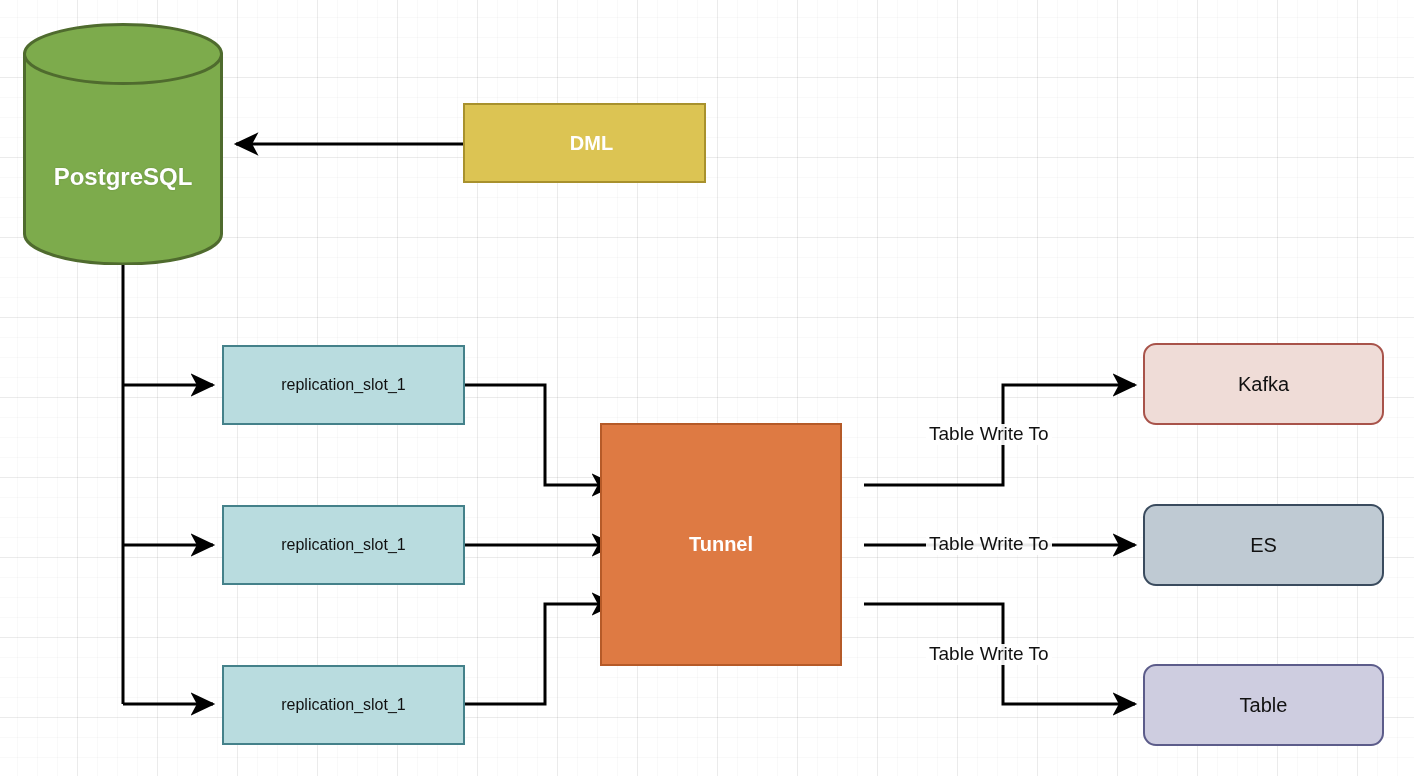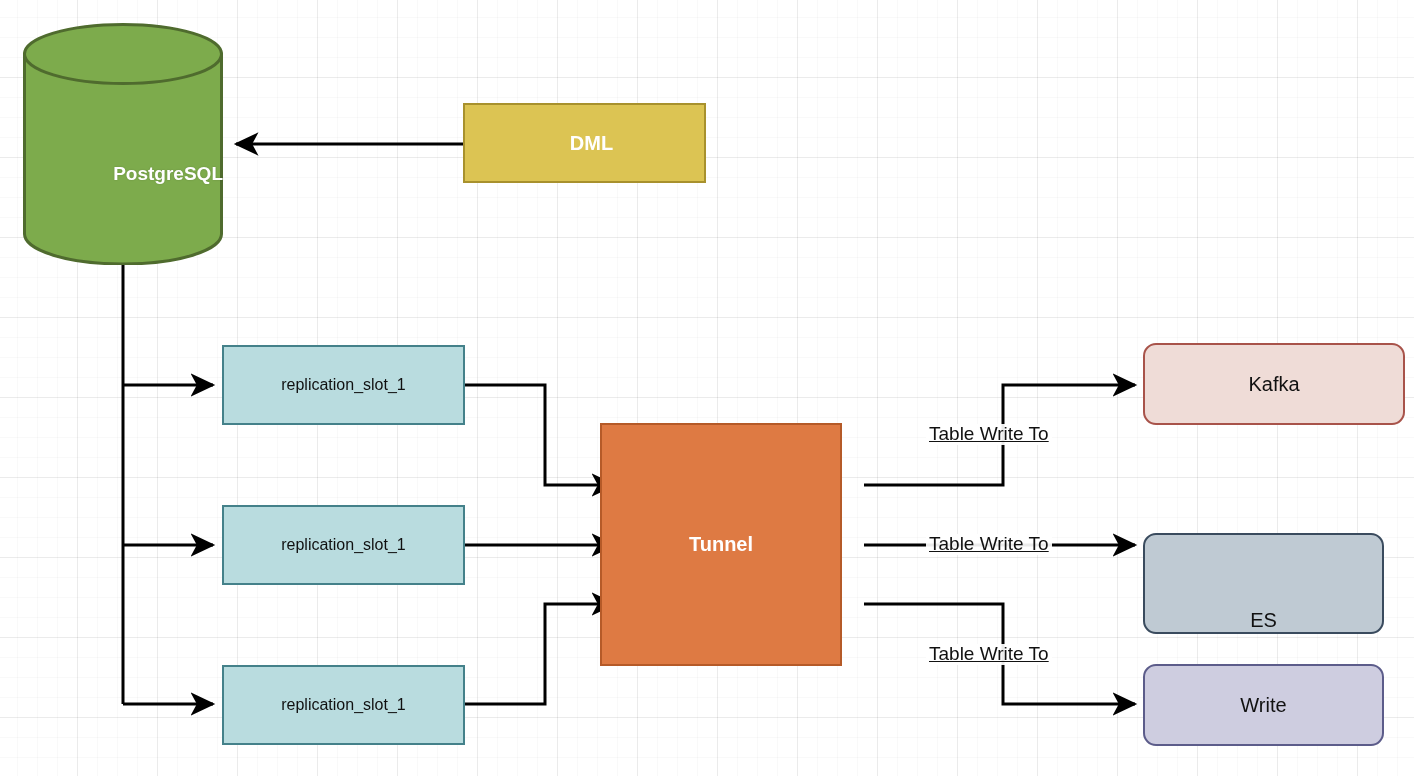--- a/index.html
+++ b/index.html
@@ -41,23 +41,23 @@
     white-space: nowrap;
   }
 
   
   .cyl-wrap { position: absolute; }
   .cyl-svg { position: absolute; left: 0; top: 0; }
   .cyl-text {
     position: absolute;
     left: 0;
     width: 100%;
-    text-align: right;
+    text-align: center;
     color: #ffffff;
-    font-size: 19px;
+    font-size: 24px;
     font-weight: bold;
     text-shadow: 0 0 2px rgba(0,0,0,0.18);
   }
 
   
   .rect {
     border-style: solid;
     border-width: 2px;
   }
   .rect .node-label { font-size: 19px; }
@@ -81,21 +81,20 @@
 
   
   .edge-label {
     position: absolute;
     font-size: 19px;
     color: #111111;
     white-space: nowrap;
     background: rgba(255,255,255,0.92);
     padding: 0 3px;
     line-height: 1.1;
-    text-decoration: underline;
   }
 </style>
 </head>
 <body>
 
 <div id="canvas">
 
   <svg id="edges" viewBox="0 0 1414 776" xmlns="http://www.w3.org/2000/svg">
     <defs>
       <marker id="arrow" viewBox="0 0 12 12" refX="10" refY="6" markerWidth="9" markerHeight="9" orient="auto-start-reverse">
@@ -150,30 +149,30 @@
   </div>
 
   <div class="node rect fill-slot" style="left:222px; top:665px; width:243px; height:80px;">
     <span class="node-label">replication_slot_1</span>
   </div>
 
   <div class="node rect fill-tunnel" style="left:600px; top:423px; width:242px; height:243px;">
     <span class="node-label">Tunnel</span>
   </div>
 
-  <div class="node rect rounded fill-kafka" style="left:1143px; top:343px; width:262px; height:82px;">
+  <div class="node rect rounded fill-kafka" style="left:1143px; top:343px; width:241px; height:82px;">
     <span class="node-label">Kafka</span>
   </div>
 
-  <div class="node rect rounded fill-es" style="left:1143px; top:533px; width:241px; height:101px;align-items:flex-end;">
+  <div class="node rect rounded fill-es" style="left:1143px; top:504px; width:241px; height:82px;">
     <span class="node-label">ES</span>
   </div>
 
   <div class="node rect rounded fill-hbase" style="left:1143px; top:664px; width:241px; height:82px;">
-    <span class="node-label">Write</span>
+    <span class="node-label">Table</span>
   </div>
 
   <div class="edge-label" style="left:926px; top:424px;">Table Write To</div>
 
   <div class="edge-label" style="left:926px; top:534px;">Table Write To</div>
 
   <div class="edge-label" style="left:926px; top:644px;">Table Write To</div>
 
 </div>
 

